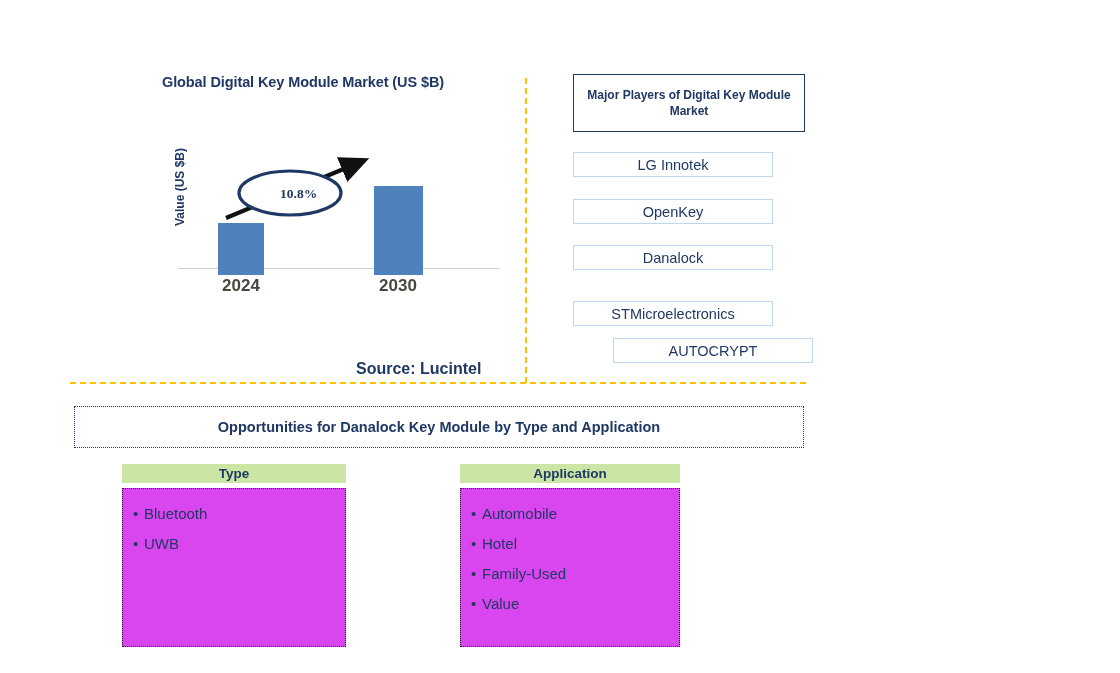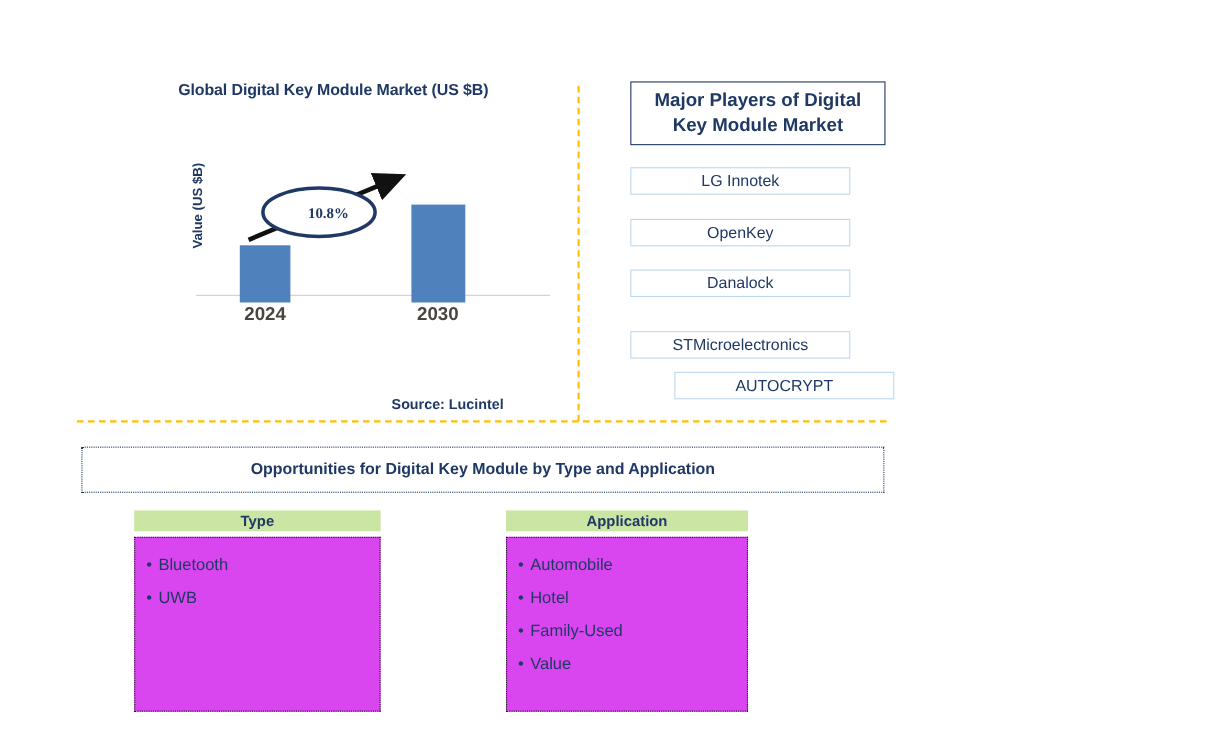--- a/index.html
+++ b/index.html
@@ -109,21 +109,21 @@
     font-family: "Liberation Serif", serif;
     font-size: 13.5px;
     font-weight: bold;
     color: #1F3864;
   }
 
   #source-text {
     position: absolute;
     left: 356px;
     top: 360px;
-    font-size: 13px;
+    font-size: 16px;
     font-weight: bold;
     color: #1F3864;
   }
 
   
   #divider-vertical {
     position: absolute;
     left: 525px;
     top: 78px;
     width: 0;
@@ -145,21 +145,21 @@
     left: 573px;
     top: 74px;
     width: 232px;
     height: 58px;
     box-sizing: border-box;
     border: 1.6px solid #1F3864;
     display: flex;
     align-items: center;
     justify-content: center;
     text-align: center;
-    font-size: 17px;
+    font-size: 12px;
     font-weight: bold;
     color: #1F3864;
     line-height: 1.35;
     padding: 0 10px;
   }
 
   .player-box {
     position: absolute;
     left: 573px;
     width: 200px;
@@ -282,21 +282,21 @@
   <div class="player-box" id="player-2">
     <span>Danalock</span>
   </div>
   <div class="player-box" id="player-3">
     <span>STMicroelectronics</span>
   </div>
   <div class="player-box" id="player-4">
     <span>AUTOCRYPT</span>
   </div>
 
-  <div id="opportunities-banner">Opportunities for Digital Key Module by Type and Application</div>
+  <div id="opportunities-banner">Opportunities for Danalock Key Module by Type and Application</div>
 
   <div class="segment-header" id="segment-header-type">Type</div>
 
   <div class="segment-body" id="segment-body-type">
     <div class="segment-item">
       <span class="bullet">•</span><span>Bluetooth</span>
     </div>
     <div class="segment-item">
       <span class="bullet">•</span><span>UWB</span>
     </div>

